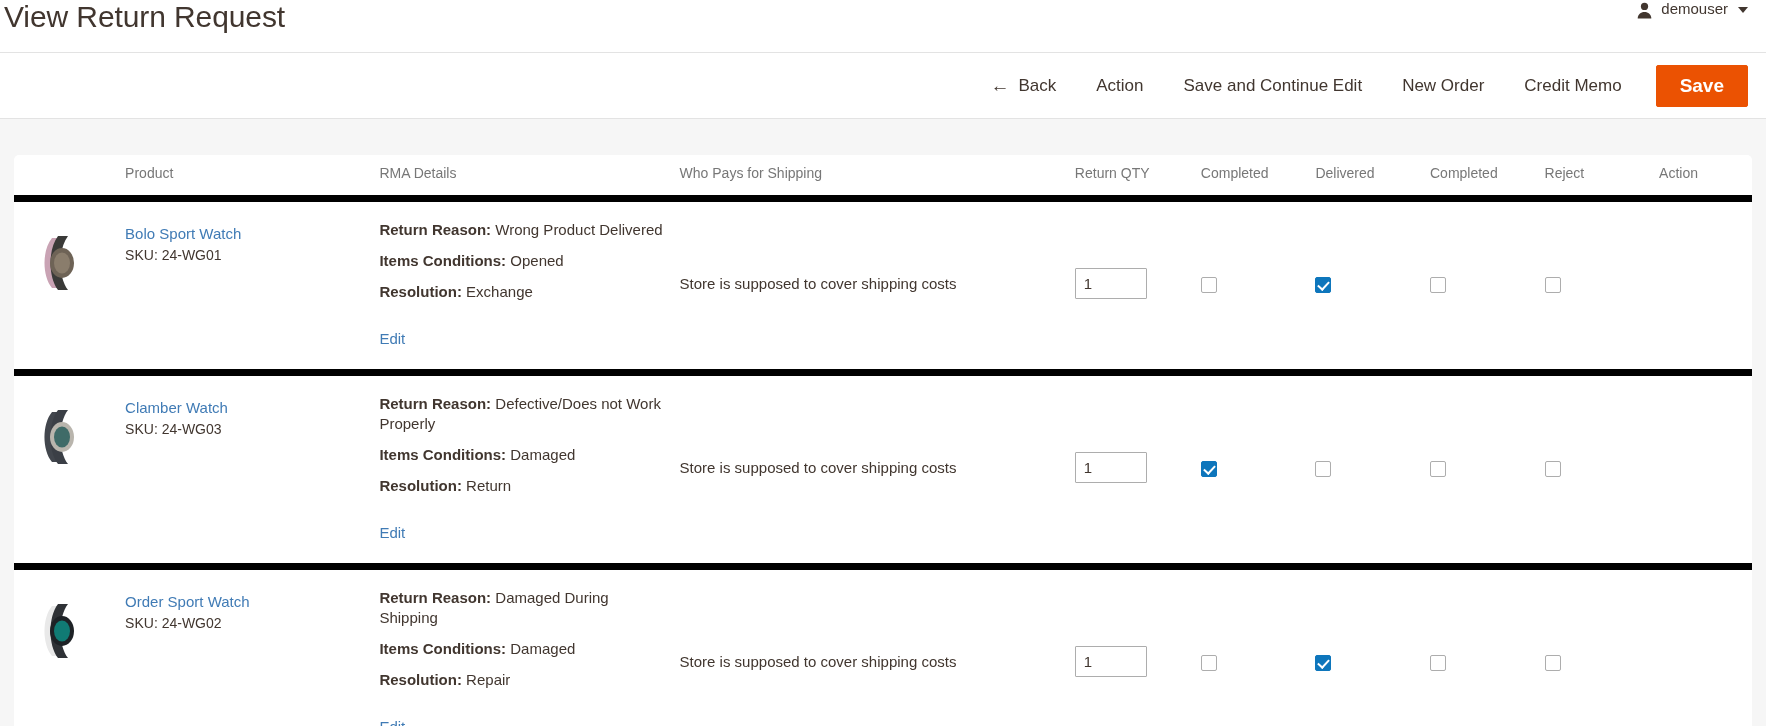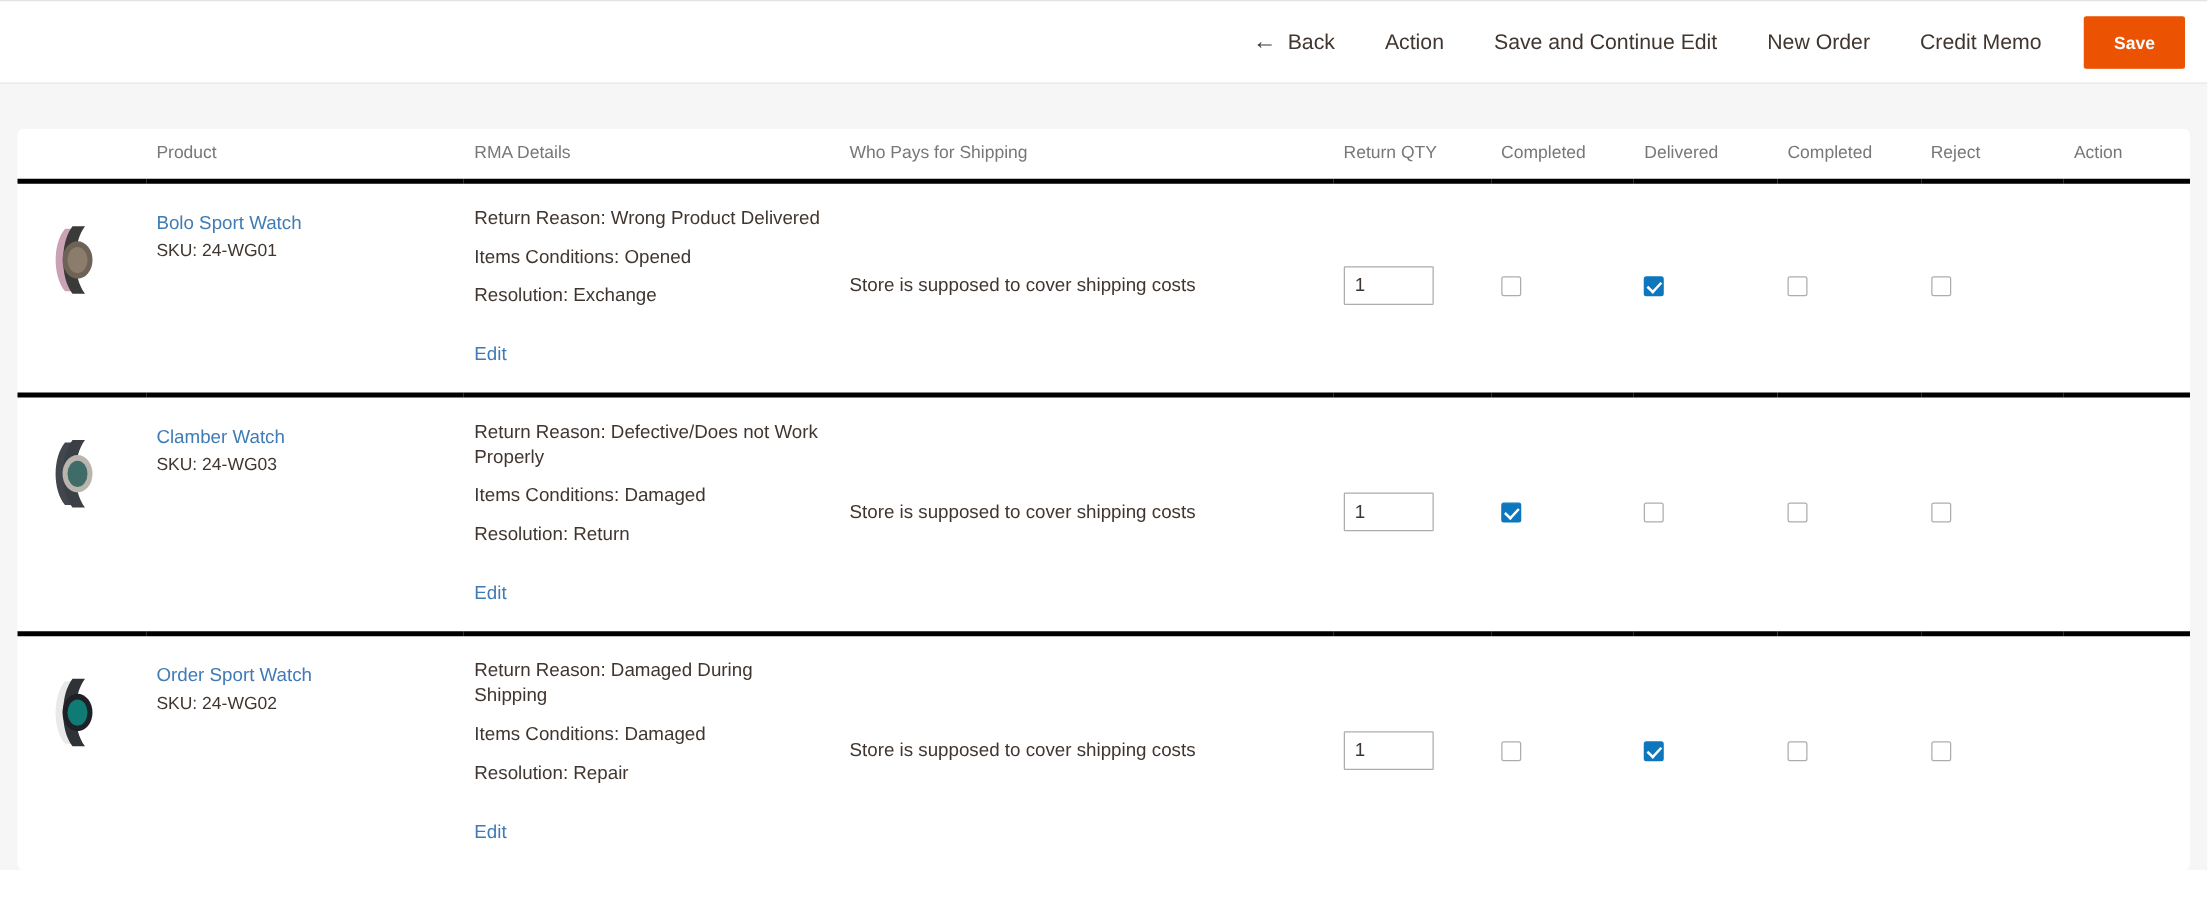--- a/index.html
+++ b/index.html
@@ -83,21 +83,21 @@
   .back-arrow {
     font-size: 19px;
     line-height: 1;
     color: #41362f;
     display: inline-block;
   }
   .btn-primary {
     background: #eb5202;
     color: #ffffff;
     border: 1px solid #eb5202;
-    font-size: 14px;
+    font-size: 19px;
     font-weight: 700;
     padding: 10px 23px;
     margin-left: 14px;
     cursor: pointer;
     font-family: "Liberation Sans", sans-serif;
     border-radius: 2px;
     line-height: 20px;
   }
 
   
@@ -127,21 +127,21 @@
   }
   table.items thead th {
     font-size: 14px;
     font-weight: 400;
     color: #777777;
     text-align: left;
     padding: 10px 8px 14px 8px;
     vertical-align: bottom;
     white-space: nowrap;
   }
-  table.items tbody tr { border-top: 4px solid #000000; }
+  table.items tbody tr { border-top: 7px solid #000000; }
   table.items tbody td {
     padding: 18px 8px 22px 8px;
     vertical-align: top;
     font-size: 15px;
     color: #41362f;
   }
 
   .col-thumb { width: 90px; padding-left: 14px !important; }
   .col-product { width: 222px; }
   .col-rma { width: 262px; }
@@ -173,21 +173,21 @@
   }
   .product-cell { padding-top: 22px !important; }
 
   
   .rma-line {
     font-size: 15px;
     line-height: 20px;
     color: #41362f;
     margin-bottom: 11px;
   }
-  .rma-line b { font-weight: 400; }
+  .rma-line b { font-weight: 700; }
   .edit-link {
     color: #407bb5;
     font-size: 15px;
     text-decoration: none;
     cursor: pointer;
     display: inline-block;
     margin-top: 17px;
   }
 
   .ships-cell {
@@ -233,20 +233,33 @@
     border: solid #ffffff;
     border-width: 0 2px 2px 0;
     transform: rotate(43deg);
   }
 </style>
 </head>
 <body>
 
 <div class="page">
 
+  <div class="topbar">
+    <div class="page-title">View Return Request</div>
+    <div class="user-area">
+      <span class="user-icon">
+        <svg viewBox="0 0 16 16" width="17" height="17" aria-hidden="true">
+          <circle cx="8" cy="4.2" r="3.4" fill="#41362f"></circle>
+          <path d="M1.6 15.5c0-3.6 2.9-6 6.4-6s6.4 2.4 6.4 6z" fill="#41362f"></path>
+        </svg>
+      </span>
+      <span>demouser</span>
+      <span class="caret-down"></span>
+    </div>
+  </div>
 
   <div class="actions-wrap">
     <button class="action-btn">
       <span class="back-arrow">←</span>
       <span>Back</span>
     </button>
     <button class="action-btn">
       <span>Action</span>
     </button>
     <button class="action-btn">

